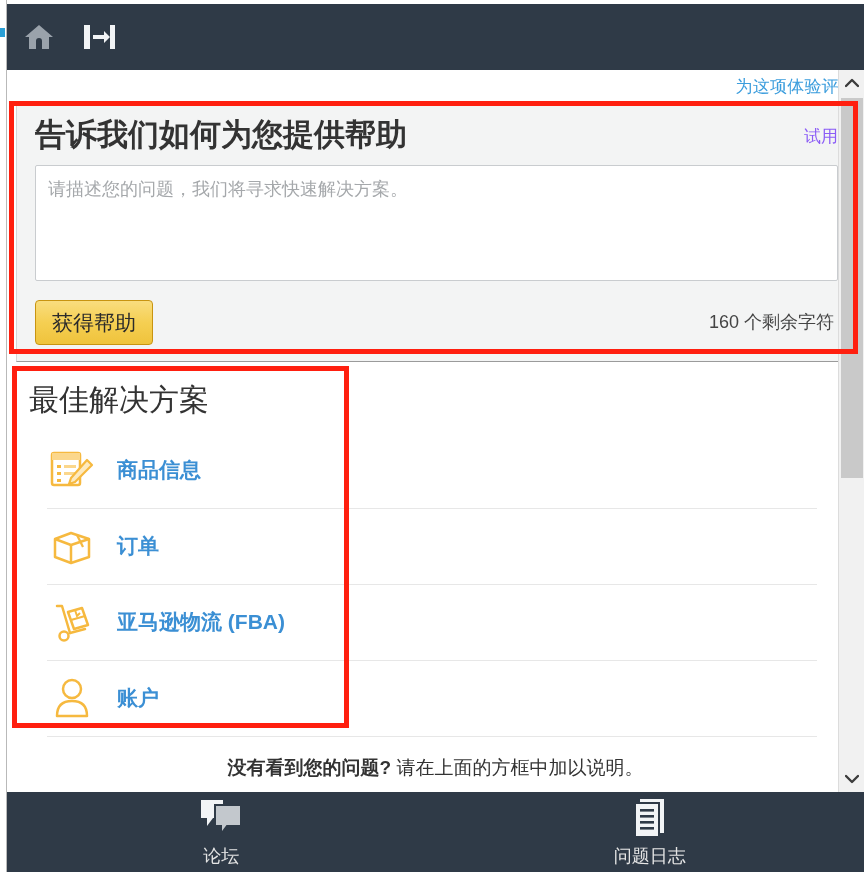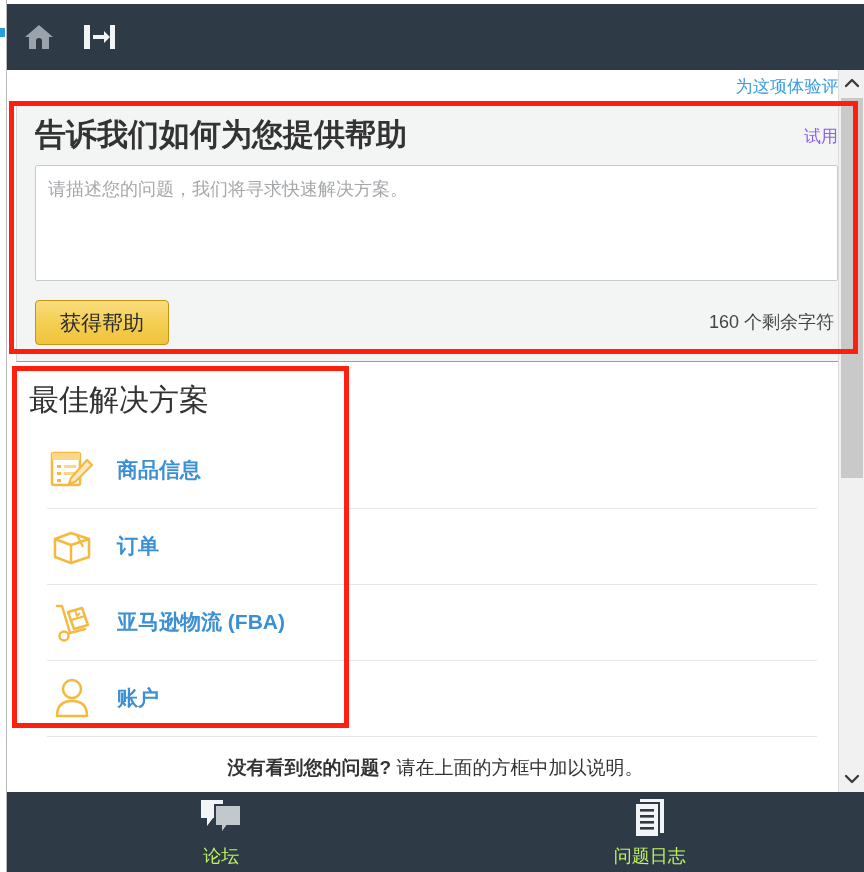--- a/index.html
+++ b/index.html
@@ -106,21 +106,21 @@
   }
   .help-textarea::placeholder { color: #a5a8ab; }
   .help-foot {
     display: flex; align-items: center; justify-content: space-between;
     margin-top: 15px;
   }
   .get-help-btn {
     font-family: "Liberation Sans", "DejaVu Sans", sans-serif;
     font-size: 21px;
     color: #2b2b2b;
-    padding: 9px 24px;
+    padding: 9px 16px;
     border: 1px solid #c89411;
     border-radius: 4px;
     background: linear-gradient(to bottom, #f9dd7f 0%, #f5cf52 50%, #efc33c 100%);
     cursor: pointer;
     line-height: 1.2;
   }
   .char-count {
     font-size: 18px;
     color: #444444;
     padding-right: 4px;
@@ -191,21 +191,21 @@
     z-index: 4;
   }
   .nav-item {
     flex: 1;
     display: flex; flex-direction: column;
     align-items: center; justify-content: center;
     gap: 4px;
     cursor: pointer;
   }
   .nav-item svg { display: block; }
-  .nav-label { color: #bef264; font-size: 18px; }
+  .nav-label { color: #e5e5e5; font-size: 18px; }
 
   
   .anno {
     position: absolute;
     border: 5px solid #ff1f0f;
     pointer-events: none;
     z-index: 50;
   }
   #anno-help { left: 9px; top: 101px; width: 849px; height: 253px; }
   #anno-sol  { left: 12px; top: 366px; width: 337px; height: 362px; }

